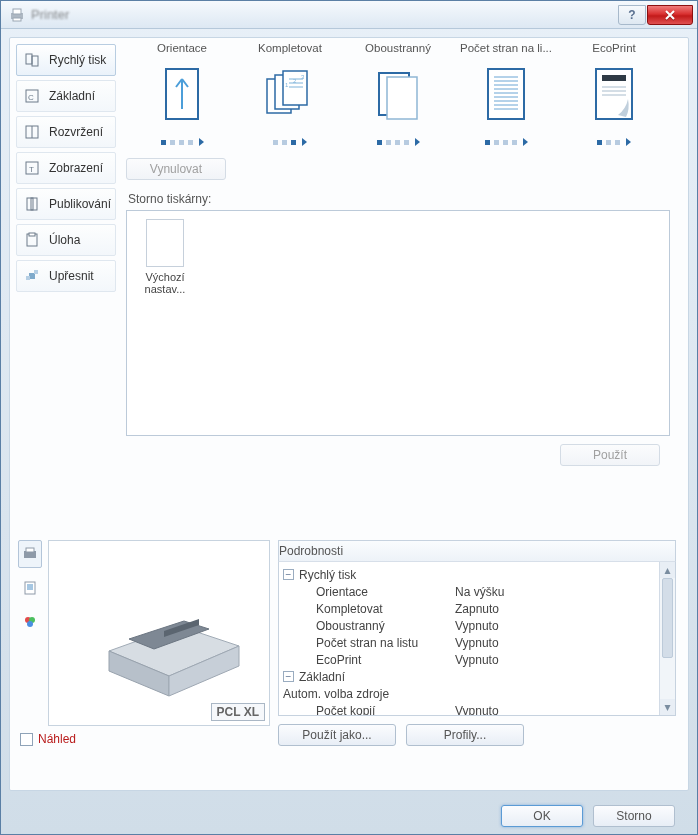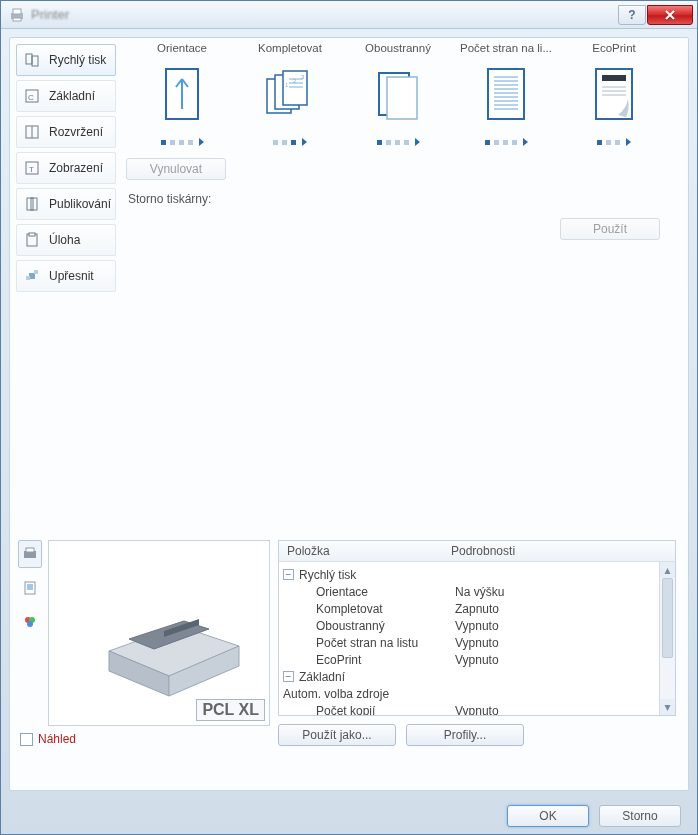--- a/index.html
+++ b/index.html
@@ -170,21 +170,21 @@
   .pv-tab{
     width:24px;height:28px;border:1px solid transparent;border-radius:2px;
     display:flex;align-items:center;justify-content:center;cursor:pointer;
   }
   .pv-tab.sel{border-color:#b3c5d9;background:#eef4fa;}
   .preview-canvas{
     flex:1;border:1px solid #c7d3df;background:#fff;position:relative;margin-left:4px;
   }
   .pcl-badge{
     position:absolute;right:4px;bottom:4px;
-    border:1px solid #aab7c5;padding:1px 5px;font-size:16px;font-weight:bold;color:#666;background:#f6f8fb;
+    border:1px solid #aab7c5;padding:1px 5px;font-size:12px;font-weight:bold;color:#666;background:#f6f8fb;
   }
   .preview-check{
     display:flex;align-items:center;gap:5px;margin-top:6px;color:#b91c1c;padding-left:2px;
   }
   .chk{
     width:13px;height:13px;border:1px solid #8fa3b8;background:#fff;display:inline-block;
   }
 
   .detail-col{flex:1;display:flex;flex-direction:column;}
   .detail-header{
@@ -212,21 +212,21 @@
 
   .scrollbar-up,.scrollbar-dn{
     position:absolute;right:0;width:16px;height:16px;background:#e8eef5;border-left:1px solid #d2dbe6;display:flex;align-items:center;justify-content:center;color:#7a8da0;
   }
   .scrollbar-up{top:0;}
   .scrollbar-dn{bottom:0;}
   .scrollbar-track{position:absolute;right:0;top:16px;bottom:16px;width:16px;background:#f1f5f9;border-left:1px solid #d2dbe6;}
   .scrollbar-thumb{position:absolute;left:2px;right:2px;top:0;height:80px;background:#d3dde8;border:1px solid #bccad9;border-radius:2px;}
 
   .footer{
-    position:absolute;left:0;right:2px;bottom:0;height:36px;
+    position:absolute;left:0;right:8px;bottom:0;height:36px;
     display:flex;align-items:center;justify-content:flex-end;gap:10px;padding-right:14px;
   }
 
   
   .printer-svg{position:absolute;left:40px;top:40px;width:170px;height:120px;}
 </style>
 </head>
 <body>
 
 <div class="window">
@@ -429,20 +429,26 @@
                 <span class="tri"></span>
               </div>
           </div>
         </div>
 
         <div class="qp-reset-row">
           <button class="btn disabled">Vynulovat</button>
         </div>
 
         <div class="profiles-label">Storno tiskárny:</div>
+        <div class="profiles-box">
+          <div class="profile-item">
+            <div class="profile-thumb"></div>
+            <div>Výchozí nastav...</div>
+          </div>
+        </div>
         <div class="apply-row">
           <button class="btn disabled">Použít</button>
         </div>
       </div>
     </div>
 
     <div class="bottom-area">
       <div class="preview-col">
         <div class="preview-body">
           <div class="preview-tabs">
@@ -480,21 +486,20 @@
           </div>
         </div>
         <div class="preview-check">
           <span class="chk"></span>
           <span>Náhled</span>
         </div>
       </div>
 
       <div class="detail-col">
         <div class="detail-header">
-          <div class="dh-col1">Položka</div>
           <div class="dh-col2">Podrobnosti</div>
           <div class="dh-scroll"></div>
         </div>
         <div class="detail-body">
           <div class="tree" id="tree">
               <div class="tree-row">
                 <div class="tcol1">
                   <span class="expander">−</span>
                   <span>Rychlý tisk</span>
                 </div>

